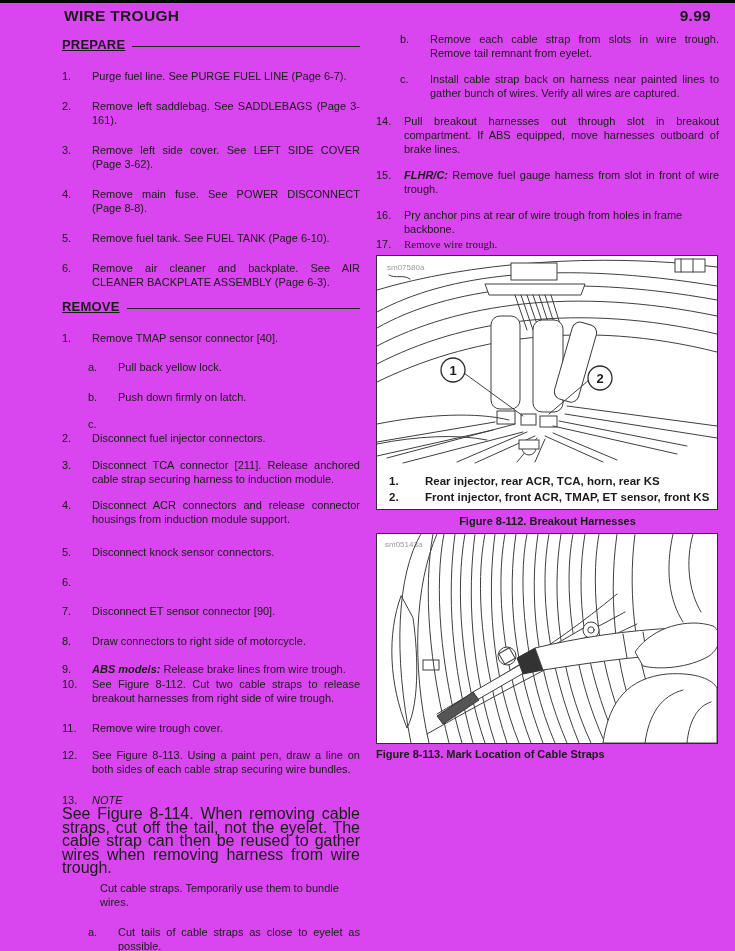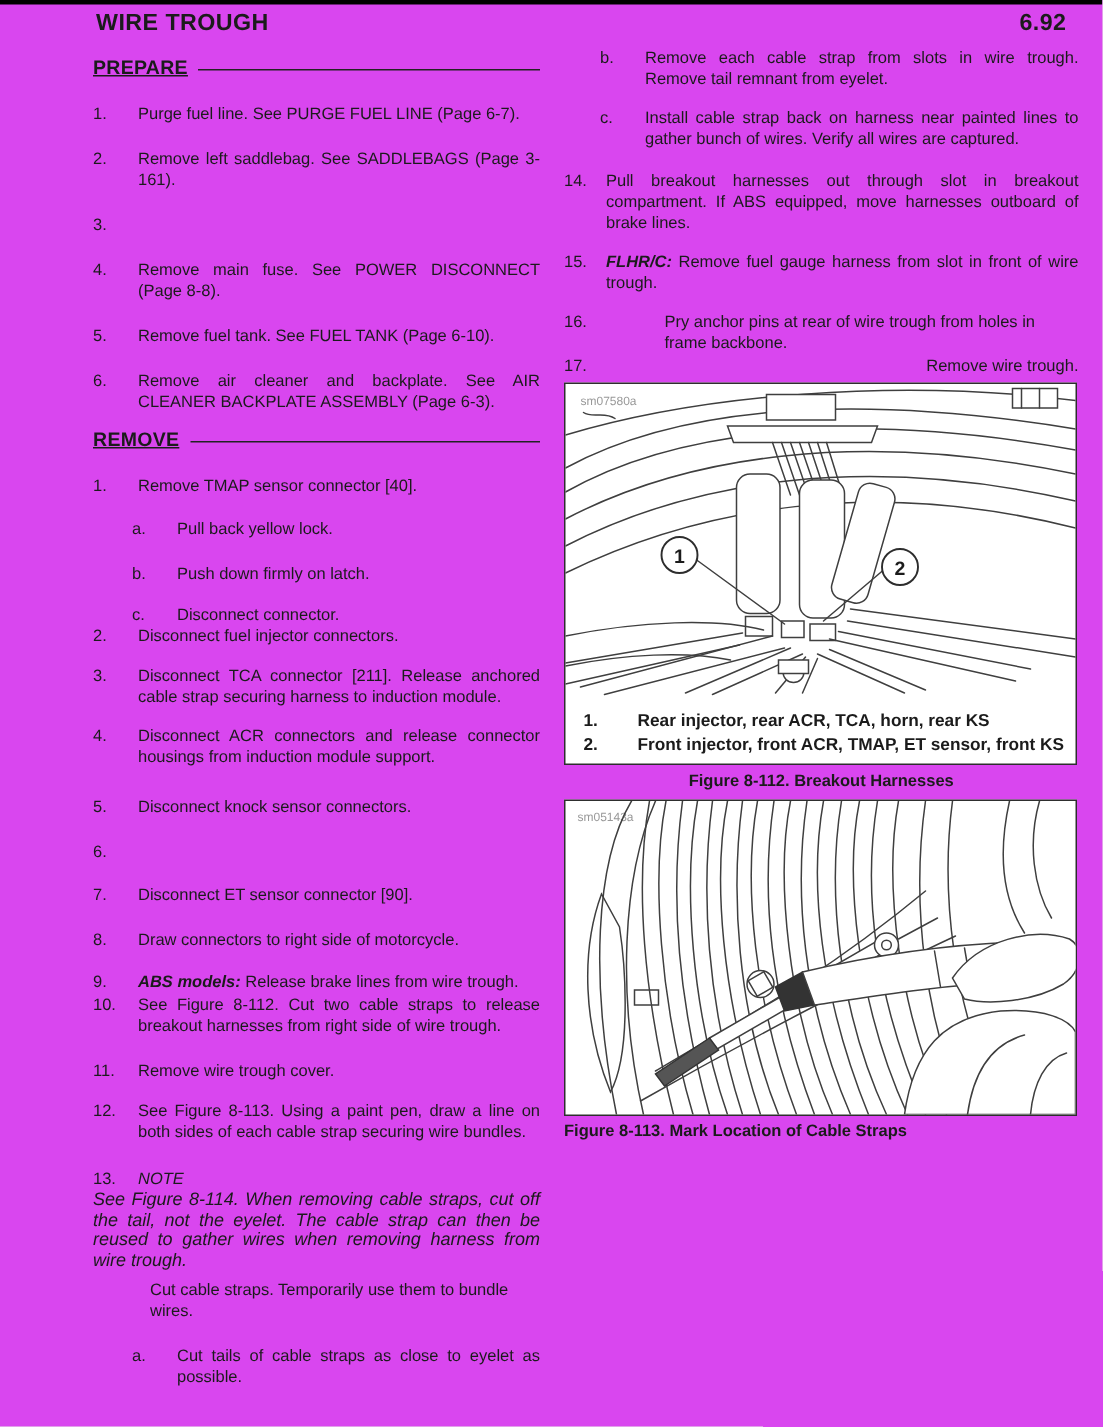--- a/index.html
+++ b/index.html
@@ -28,21 +28,21 @@
   .sub { padding-left:26px; }
   .sub .n { flex:0 0 30px; }
   .rsub { padding-left:24px; }
   .rsub .n { flex:0 0 30px; }
   .rit .n { flex:0 0 28px; }
   .mb14 { margin-bottom:14px; } .mb13 { margin-bottom:13px; } .mb12 { margin-bottom:12px; }
   .mb10 { margin-bottom:10px; } .mb19 { margin-bottom:19px; } .mb17 { margin-bottom:17px; }
   .mb15 { margin-bottom:15px; } .mb1 { margin-bottom:1px; } .mb0 { margin-bottom:0px; }
   .mb4 { margin-bottom:4px; }
   .bold { font-weight:bold;font-style:italic; }
-  .noteblock { font-size:12px; line-height:13.5px; font-style:italic; text-align:justify; margin-bottom:6px; }
+  .noteblock { font-size:16px; line-height:13.5px; text-align:justify; margin-bottom:6px; }
   .i13body { font-size:11px; line-height:14px; margin-left:38px; margin-bottom:16px; }
 
   .fig { position:relative; border:1.4px solid #2e2e2e; background:#fff; width:340px; }
   .fig svg { display:block; }
   .fig-legend { position:absolute; left:12px; right:6px; bottom:4px; font-size:11.5px; font-weight:bold; line-height:15.5px; }
   .leg-row { display:flex; }
   .leg-row .n { flex:0 0 36px; }
   .figcap { font-size:11px; font-weight:bold; }
   .figcap-c { text-align:center; margin:5px 0 6px 0; }
   .figcap-l { text-align:left; margin:4px 0 0 0; }
@@ -58,39 +58,40 @@
   svg .cot { fill:#1b1b1b; font-size:13px; font-weight:bold; font-family:"Liberation Sans", sans-serif; text-anchor:middle; }
 </style>
 </head>
 <body>
 
 <div class="page">
   <div class="topbar"></div>
 
   <div class="pghead">
     <span>WIRE TROUGH</span>
-    <span>6.92</span>
+    <span>9.99</span>
   </div>
 
   <div class="col col-left">
     <div class="sec-head">
       <span class="sec-title">PREPARE</span>
       <span class="sec-rule"></span>
     </div>
 
     <div class="it">
         <span class="n">1.</span>
         <span class="t">Purge fuel line. See PURGE FUEL LINE (Page 6-7).</span>
       </div>
     <div class="it">
         <span class="n">2.</span>
         <span class="t">Remove left saddlebag. See SADDLEBAGS (Page 3-161).</span>
       </div>
     <div class="it">
         <span class="n">3.</span>
+        <span class="t">Remove left side cover. See LEFT SIDE COVER (Page 3-62).</span>
       </div>
     <div class="it">
         <span class="n">4.</span>
         <span class="t">Remove main fuse. See POWER DISCONNECT (Page 8-8).</span>
       </div>
     <div class="it">
         <span class="n">5.</span>
         <span class="t">Remove fuel tank. See FUEL TANK (Page 6-10).</span>
       </div>
     <div class="it mb10">
@@ -110,21 +111,20 @@
     <div class="it sub">
         <span class="n">a.</span>
         <span class="t">Pull back yellow lock.</span>
       </div>
     <div class="it sub mb13">
         <span class="n">b.</span>
         <span class="t">Push down firmly on latch.</span>
       </div>
     <div class="it sub mb0">
         <span class="n">c.</span>
-        <span class="t">Disconnect connector.</span>
       </div>
     <div class="it mb13">
         <span class="n">2.</span>
         <span class="t">Disconnect fuel injector connectors.</span>
       </div>
     <div class="it mb12">
         <span class="n">3.</span>
         <span class="t">Disconnect TCA connector [211]. Release anchored cable strap securing harness to induction module.</span>
       </div>
     <div class="it mb19">
@@ -186,25 +186,25 @@
     <div class="it rit mb12">
         <span class="n">14.</span>
         <span class="t">Pull breakout harnesses out through slot in breakout compartment. If ABS equipped, move harnesses outboard of brake lines.</span>
       </div>
     <div class="it rit mb12">
         <span class="n">15.</span>
         <span class="t"><span class="bold">FLHR/C:</span><span> Remove fuel gauge harness from slot in front of wire trough.</span></span>
       </div>
     <div class="it rit mb1">
         <span class="n">16.</span>
-        <span class="t" style="text-align:left;margin-left:39px;">Pry anchor pins at rear of wire trough from holes in frame backbone.</span>
+        <span class="t" style="text-align:left;">Pry anchor pins at rear of wire trough from holes in frame backbone.</span>
       </div>
     <div class="it rit mb4">
         <span class="n">17.</span>
-        <span class="t" style="text-align:right;">Remove wire trough.</span>
+        <span class="t" style="text-align:left;font-family:Liberation Serif, serif;">Remove wire trough.</span>
       </div>
 
     <div class="fig" style="height:253px;">
       <svg width="340" height="253" viewBox="0 0 340 253">
         <text class="wm" x="10" y="14">sm07580a</text>
         <path class="ln" d="M12,19 C18,23 26,18 33,23" stroke="#999"></path>
         <g>
           <path class="ln" d="M0,34 C90,7 220,-4 340,11"></path>
           <path class="ln" d="M0,56 C70,18 180,4 340,30"></path>
           <path class="ln" d="M0,72 C70,32 185,16 340,44"></path>

